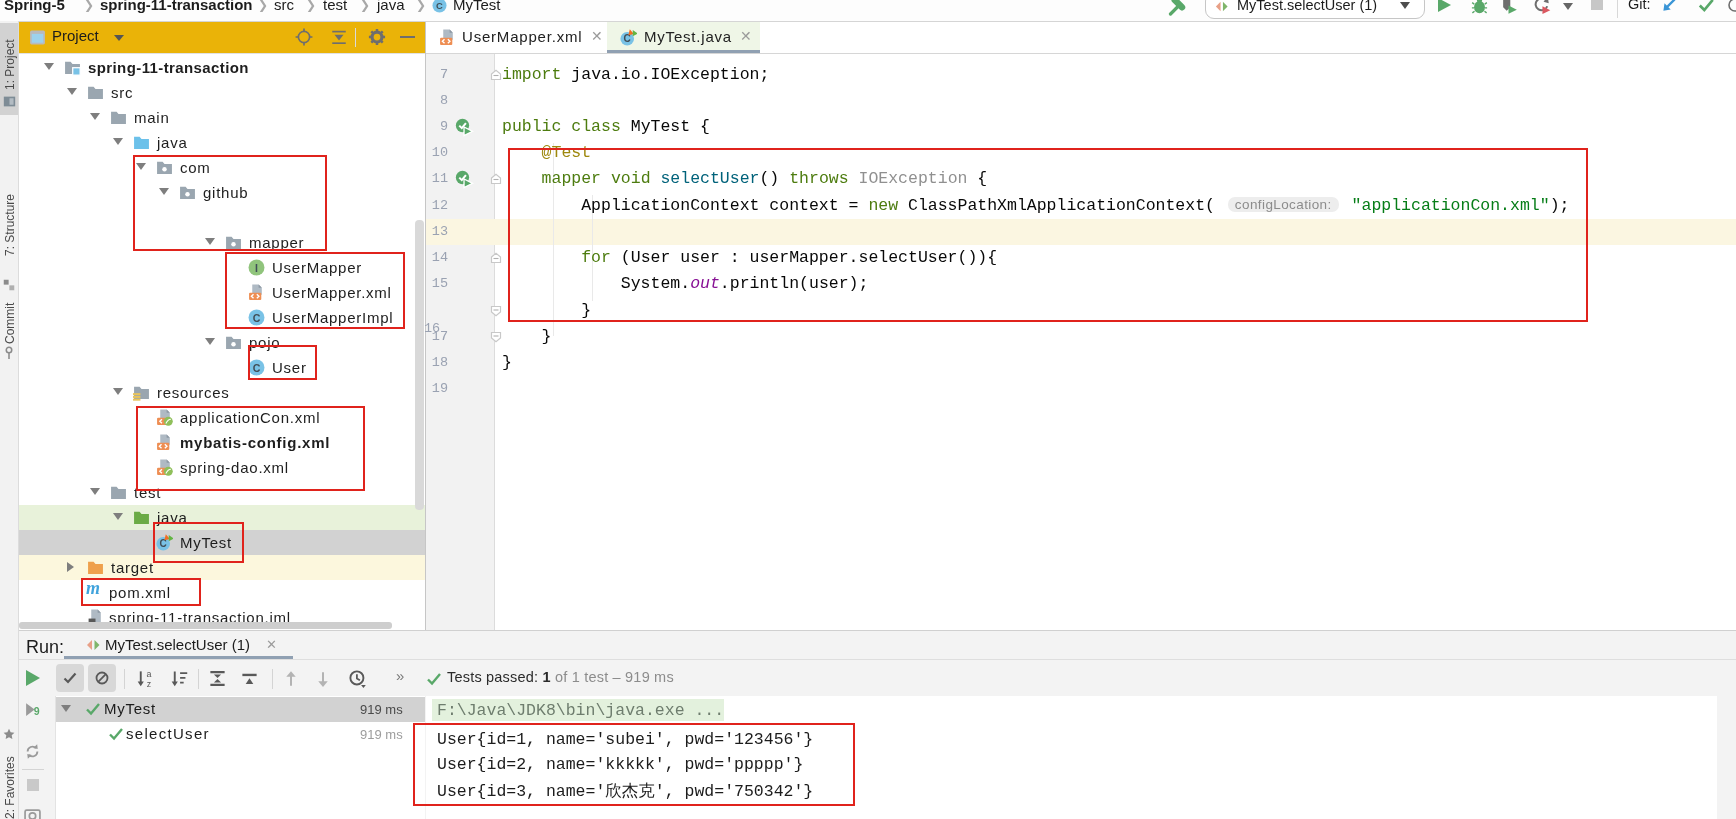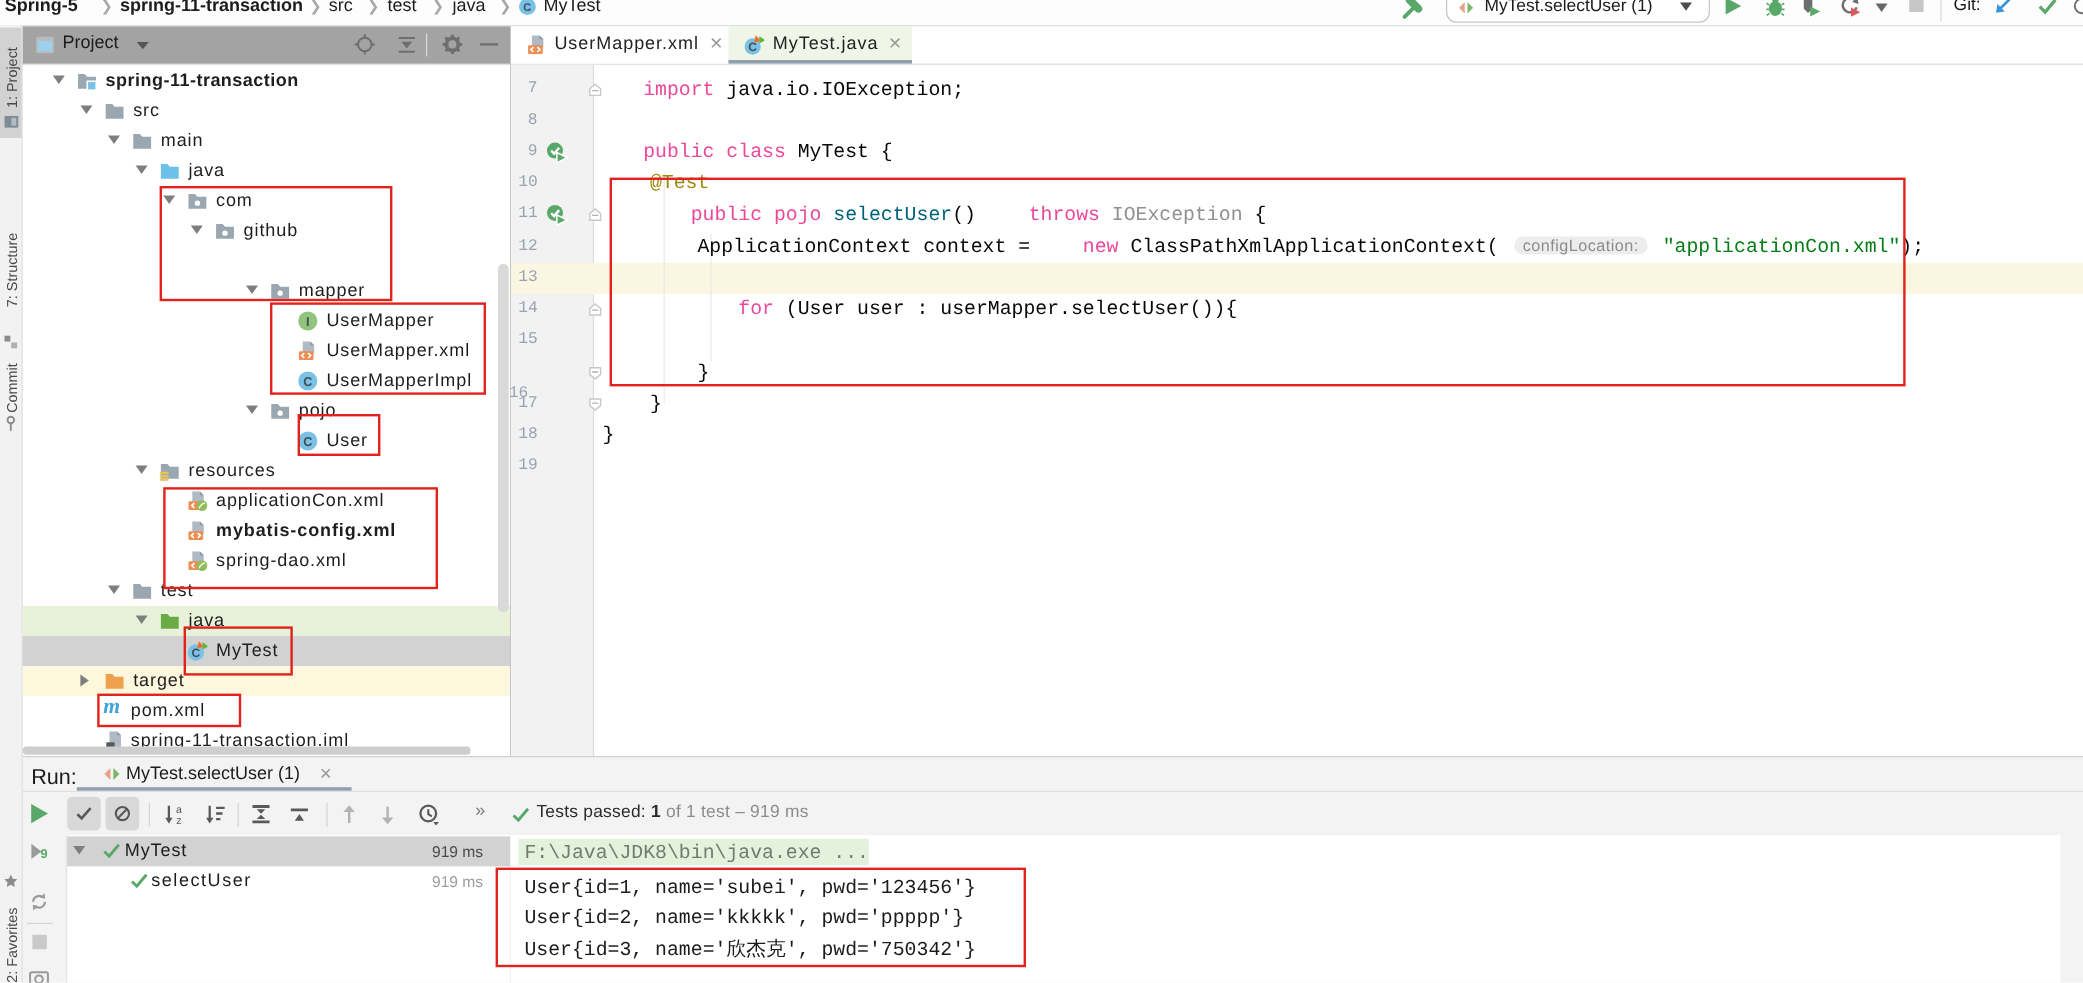--- a/index.html
+++ b/index.html
@@ -10,39 +10,39 @@
   svg{display:block;}
   
   #topbar{left:0;top:0;width:1736px;height:21px;background:#fdfdfd;border-bottom:1px solid #d5d5d5;}
   .crumb{position:absolute;top:-4px;font-size:15px;color:#1c1c1c;white-space:nowrap;}
   .crumb b{font-weight:bold;}
   .chev{color:#a8a8a8;font-size:12px;top:-2px;}
   
   #lstripe{left:0;top:21px;width:18px;height:798px;background:#f2f2f2;border-right:1px solid #dcdcdc;}
   .vtext{position:absolute;font-size:12px;color:#494949;white-space:nowrap;transform:rotate(-90deg);transform-origin:left top;}
   
-  #pheader{left:19px;top:22px;width:406px;height:31px;background:#a3a3a3;border-bottom:1px solid #e2e2e2;text-align:right;}
+  #pheader{left:19px;top:22px;width:406px;height:31px;background:#eab308;border-bottom:1px solid #e2e2e2;text-align:right;}
   #ptree{left:19px;top:54px;width:406px;height:576px;background:#fff;}
   .trow{position:absolute;left:0;width:406px;height:25px;}
   .tlabel{position:absolute;top:3.5px;font-size:15px;letter-spacing:0.75px;color:#1e1e1e;white-space:nowrap;}
   .tarrow{position:absolute;top:8px;width:0;height:0;border-left:5px solid transparent;border-right:5px solid transparent;border-top:7px solid #7e7e7e;}
   .tarrow.col{border-top:5px solid transparent;border-bottom:5px solid transparent;border-left:7px solid #7e7e7e;border-right:none;top:7px;}
   .ticon{position:absolute;top:4px;width:17px;height:17px;}
   
   #vdiv{left:425px;top:22px;width:1px;height:797px;background:#c6c6c6;}
   
   #tabbar{left:426px;top:22px;width:1310px;height:31px;background:#fff;border-bottom:1px solid #d6d6d6;}
   .tab{position:absolute;top:0;height:31px;}
   .tabtxt{position:absolute;top:6px;font-size:15px;letter-spacing:0.8px;color:#222;}
   .tabx{position:absolute;top:6px;font-size:14px;color:#9b9b9b;}
   
   #editor{left:426px;top:54px;width:1310px;height:576px;background:#fff;}
   .lnum{position:absolute;left:-10px !important;width:32px;text-align:right;font-family:"Liberation Mono",monospace;font-size:13.5px;color:#9aa2b2;}
   .cline{position:absolute;left:76px;font-family:"Liberation Mono",monospace;font-size:16.5px;color:#080808;white-space:pre;}
-  .kw{color:#ec4899;margin-left:34px;}
+  .kw{color:#4d7c0f;}
   .str{color:#067d17;}
   .ann{color:#9e880d;}
   .mth{color:#00627a;}
   .gry{color:#909090;}
   .fld{color:#871094;font-style:italic;}
   .hint{display:inline-block;background:#ededed;border-radius:7px;color:#8c8c8c;font-family:"Liberation Sans",sans-serif;font-size:13px;padding:0 5px;vertical-align:1px;}
   .hl{background:#dcdcf5;}
   
   #runpanel{left:19px;top:630px;width:1717px;height:189px;background:#f3f3f3;border-top:1px solid #d0d0d0;}
   .redbox{position:absolute;border:2px solid #e0231c;z-index:50;box-sizing:border-box;}
@@ -432,23 +432,24 @@
       <path d="M1.5 1.5 h9 v5.5 l-4.5 3.8 l-4.5 -3.8 z" fill="#fff" stroke="#c8c8c8" stroke-width="1.2"></path>
       <path d="M3.5 5h5" stroke="#b0b0b0" stroke-width="1.1"></path>
     </svg>
   <svg class="abs" style="left:64px;top:276.8px;" width="12" height="12" viewBox="0 0 12 12">
       <path d="M1.5 1.5 h9 v5.5 l-4.5 3.8 l-4.5 -3.8 z" fill="#fff" stroke="#c8c8c8" stroke-width="1.2"></path>
       <path d="M3.5 5h5" stroke="#b0b0b0" stroke-width="1.1"></path>
     </svg>
   <div class="cline" style="top:10.5px;"><span class="kw">import</span> java.io.IOException;</div>
   <div class="cline" style="top:62.9px;"><span class="kw">public class</span> MyTest {</div>
   <div class="cline" style="top:89.2px;">    <span class="ann">@Test</span></div>
-  <div class="cline" style="top:115.4px;">    <span class="kw">public pojo</span> <span class="mth">selectUser</span>() <span class="kw">throws</span> <span class="gry">IOException</span> {</div>
+  <div class="cline" style="top:115.4px;">    <span class="kw">mapper void</span> <span class="mth">selectUser</span>() <span class="kw">throws</span> <span class="gry">IOException</span> {</div>
   <div class="cline" style="top:141.6px;">        ApplicationContext context = <span class="kw">new</span> ClassPathXmlApplicationContext( <span class="hint" style="font-size:13.5px;padding:0 7px;margin:0 3px;letter-spacing:0.4px;">configLocation:</span> <span class="str">"applicationCon.xml"</span>);</div>
   <div class="cline" style="top:194.1px;">        <span class="kw">for</span> (User user : userMapper.selectUser()){</div>
+  <div class="cline" style="top:220.3px;">            System.<span class="fld">out</span>.println(user);</div>
   <div class="cline" style="top:246.6px;">        }</div>
   <div class="cline" style="top:272.8px;">    }</div>
   <div class="cline" style="top:299px;">}</div>
 </div>
 
 <div class="abs" id="runpanel">
   <span class="abs" style="left:7px;top:6px;font-size:18px;color:#1c1c1c;">Run:</span>
   <svg class="abs" style="left:66px;top:6px;" width="16" height="16" viewBox="0 0 16 16">
       <path d="M7 3 L2 8 L7 13 z" fill="#E8A087"></path>
       <path d="M9.5 3 L14.5 8 L9.5 13 z" fill="#7FB56A"></path>

